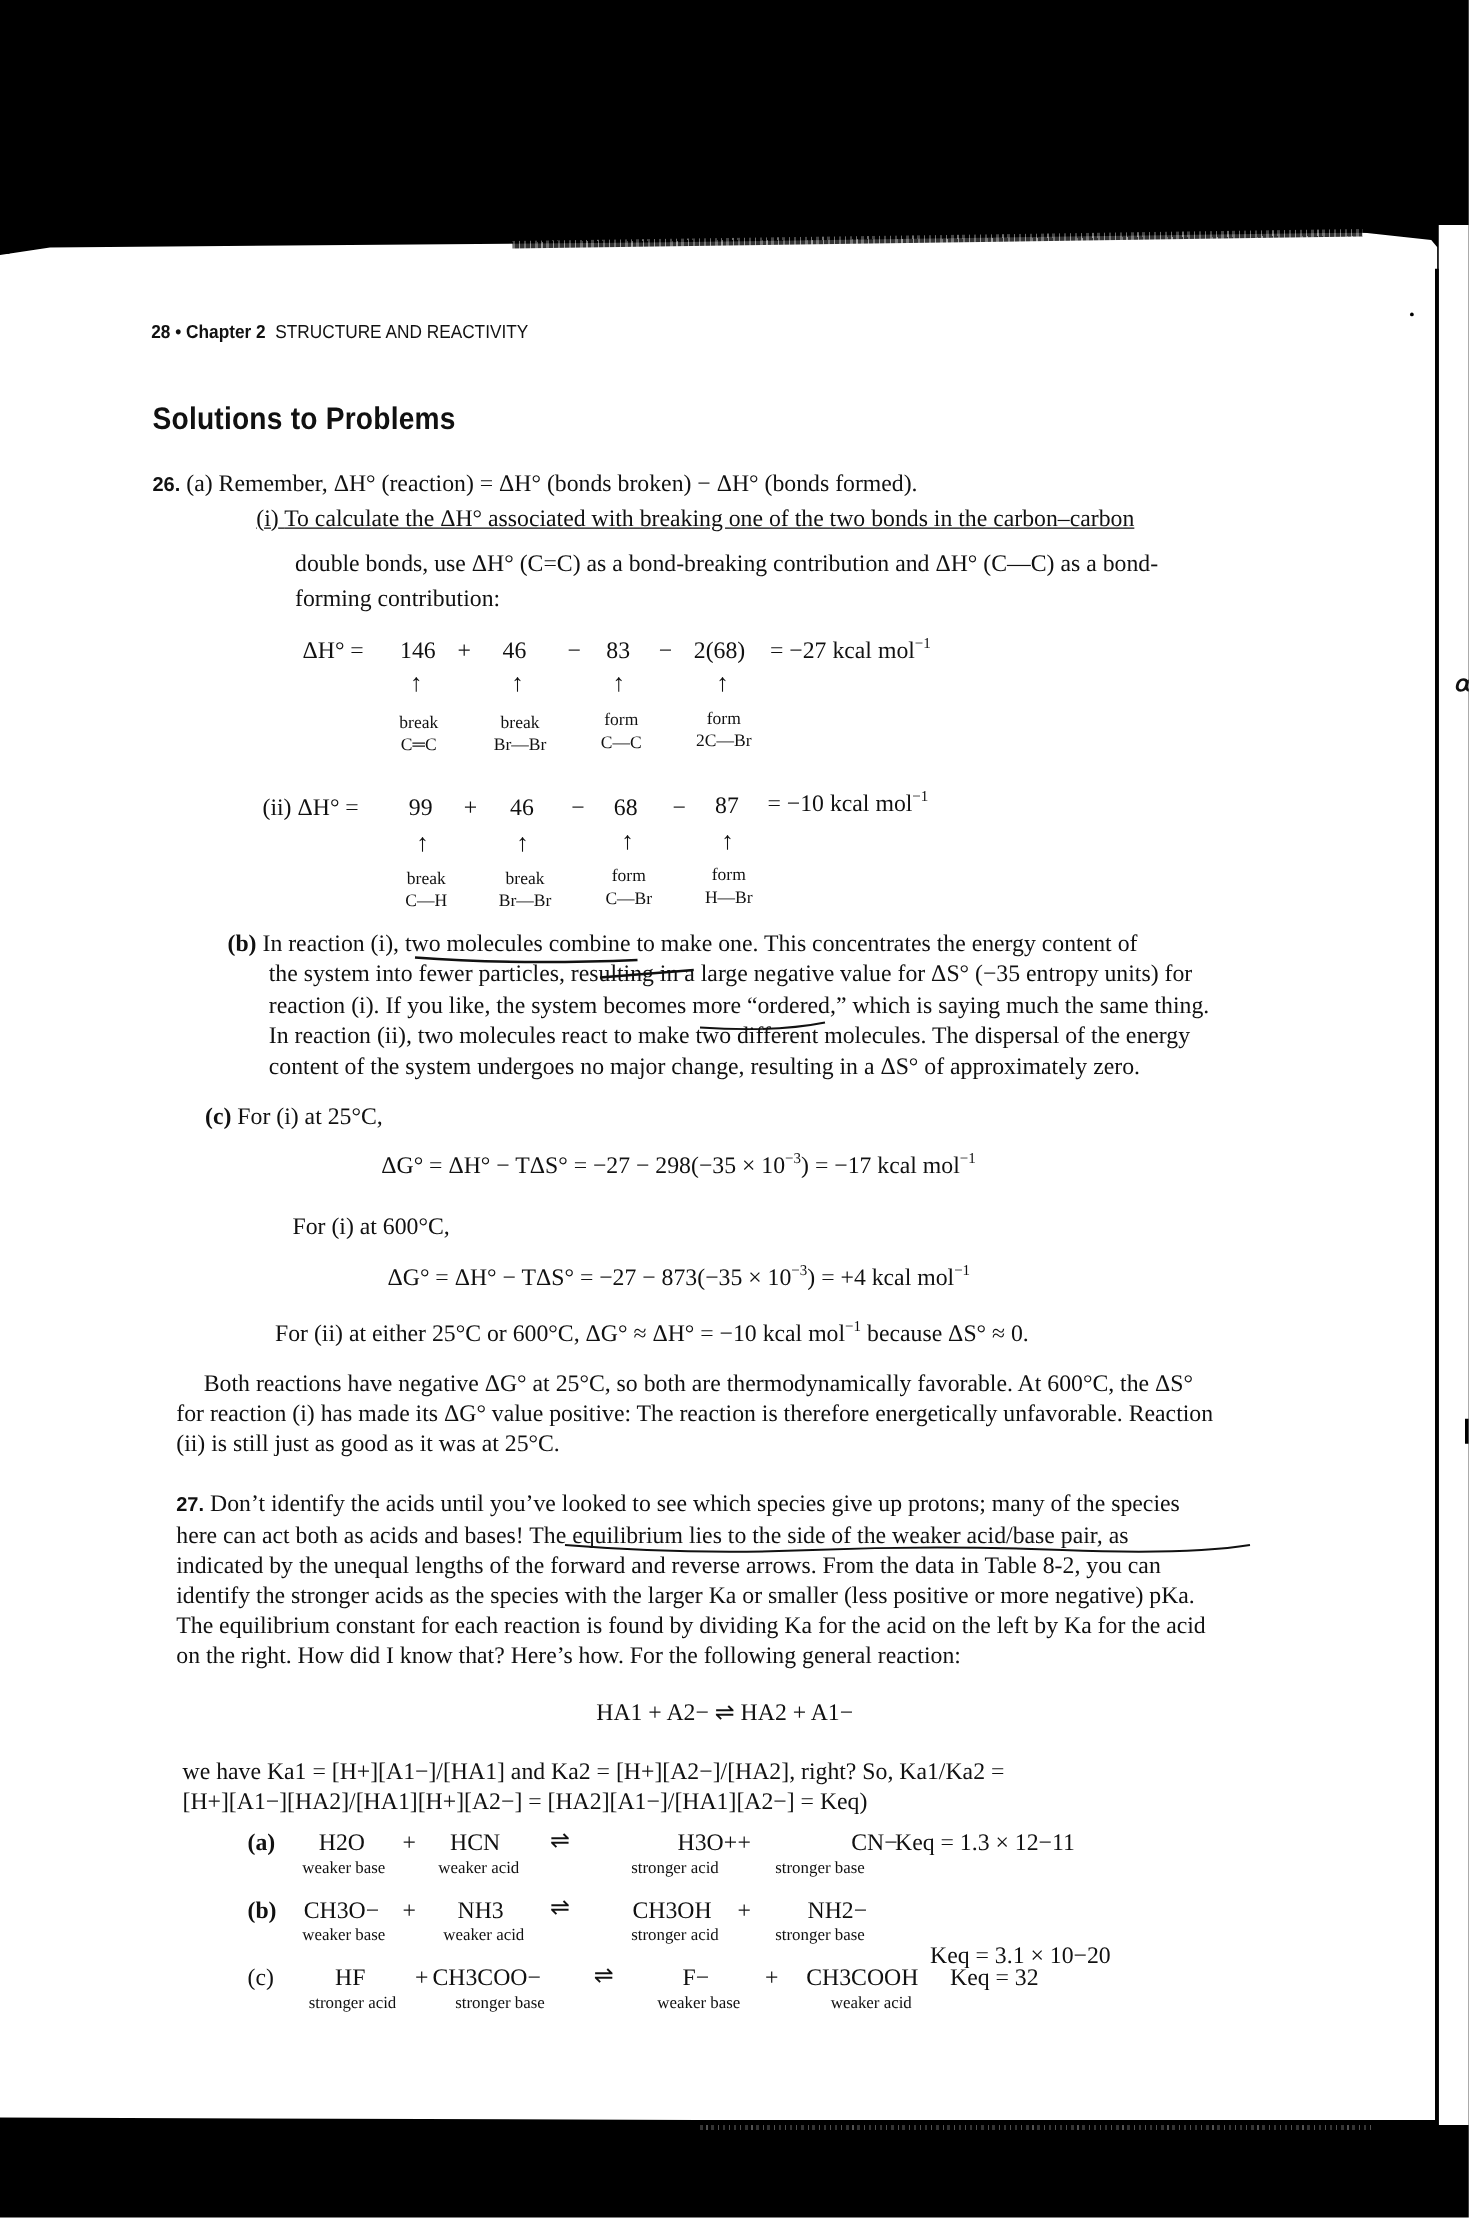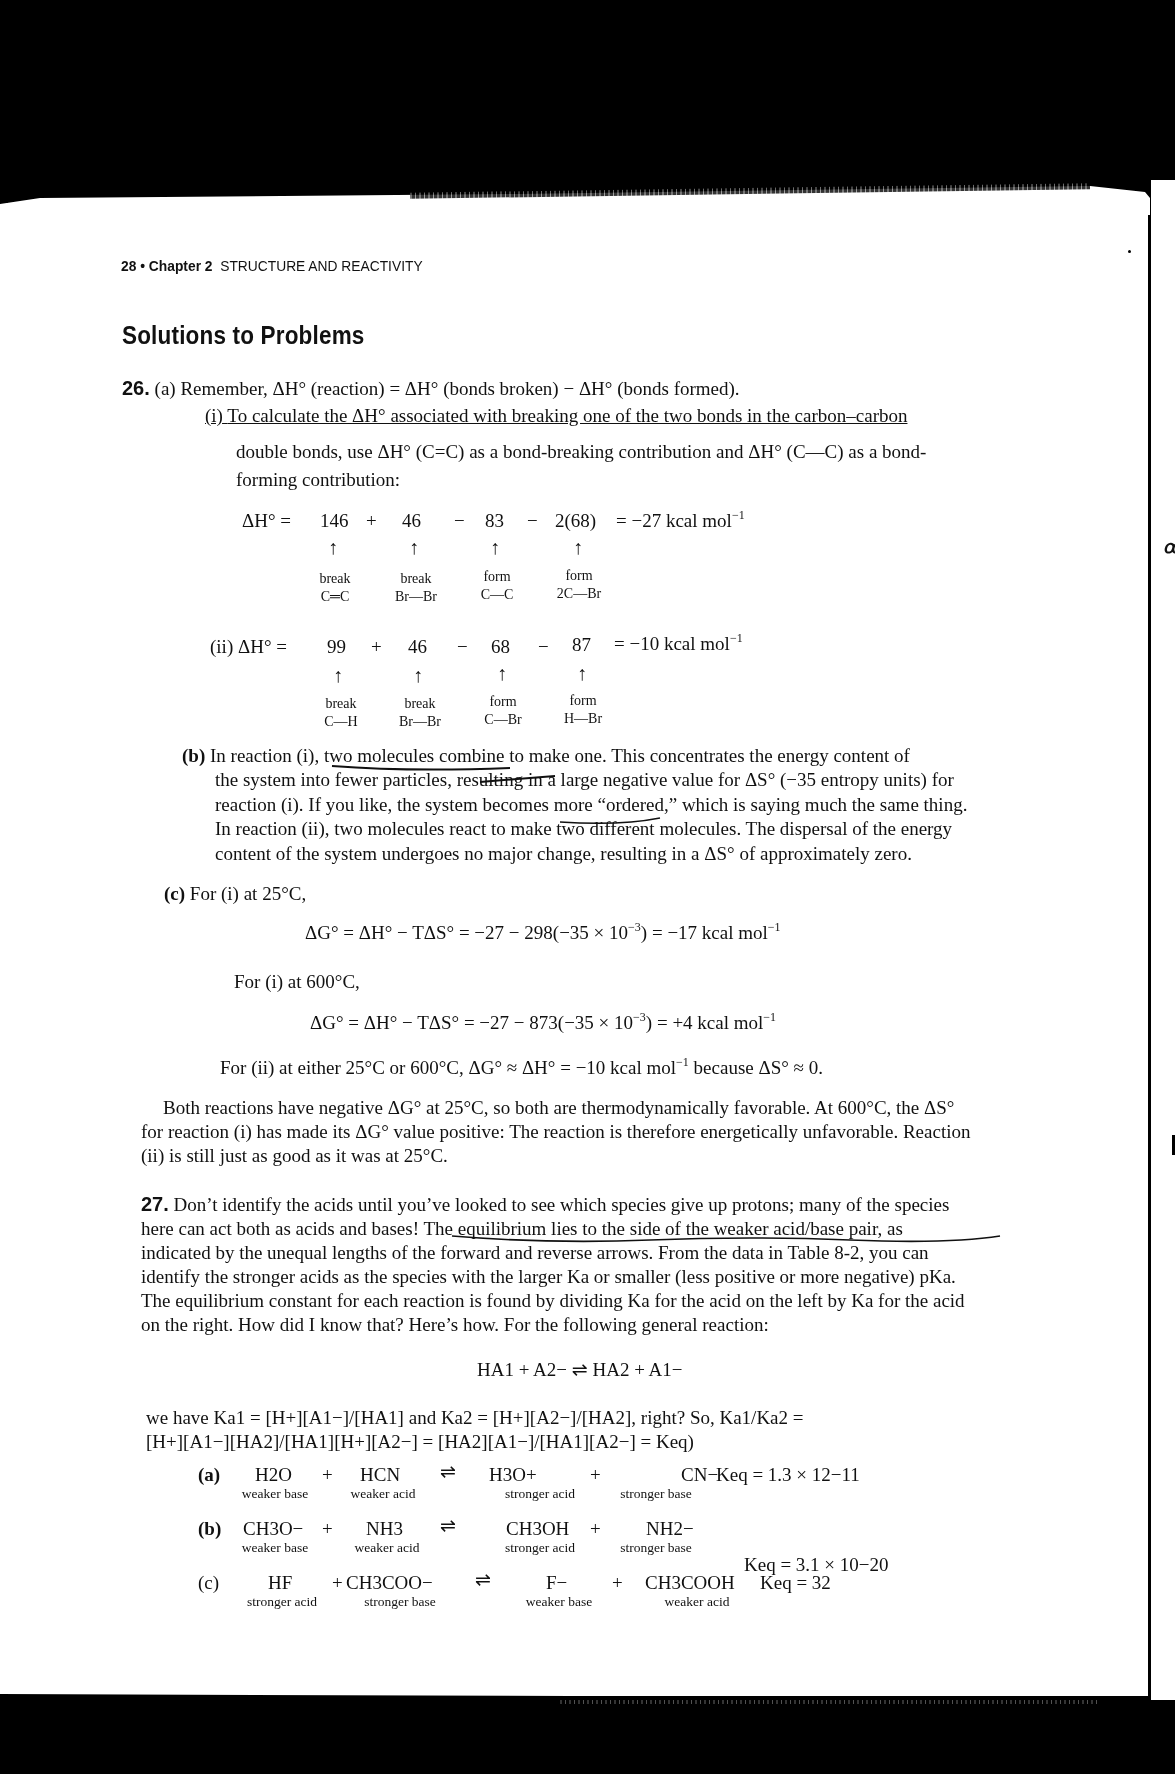--- a/index.html
+++ b/index.html
@@ -33,21 +33,21 @@
     .runhead {
       left: 121px; top: 257px; font-family: "Liberation Sans", sans-serif; font-size: 15px;
       transform: scaleX(0.92); transform-origin: left;
     }
     .runhead b { font-weight: bold; }
     .sec-title {
       left: 122px; top: 321px; font-family: "Liberation Sans", sans-serif; font-weight: bold; font-size: 25px;
       transform: scaleX(0.9); transform-origin: left; letter-spacing: 0.2px;
     }
     .p { font-size: 19px; line-height: 24px; }
-    .num { font-family: "Liberation Sans", sans-serif; font-weight: bold; font-size: 20px; }
+    .num { font-family: "Liberation Sans", sans-serif; font-weight: bold; font-size: 16px; }
     sup { font-size: 12px; vertical-align: 8px; line-height: 0; }
     .eq { font-size: 19px; }
     .lbl { font-size: 14px; text-align: center; line-height: 18px; position: absolute; }
     .arr { position: absolute; font-size: 20px; }
     .rxn-lbl { font-size: 13.5px; text-align: center; position: absolute; }
   </style>
 </head>
 <body>
 
 <div class="page"></div>
@@ -203,21 +203,21 @@
 <div class="abs p" style="left:146px; top:1406px;">we have Ka1 = [H+][A1−]/[HA1] and Ka2 = [H+][A2−]/[HA2], right? So, Ka1/Ka2 =</div>
 <div class="abs p" style="left:146px; top:1430px;">[H+][A1−][HA2]/[HA1][H+][A2−] = [HA2][A1−]/[HA1][A2−] = Keq)</div>
 
 <div class="abs eq" style="left:198px; top:1464px; font-weight:bold;">(a)</div>
 <div class="abs eq" style="left:255px; top:1464px;">H2O</div>
 <div class="rxn-lbl" style="left:232px; top:1486px; width:86px;">weaker base</div>
 <div class="abs eq" style="left:322px; top:1464px;">+</div>
 <div class="abs eq" style="left:360px; top:1464px;">HCN</div>
 <div class="rxn-lbl" style="left:340px; top:1486px; width:86px;">weaker acid</div>
 <div class="abs eq" style="left:440px; top:1460px;">⇌</div>
-<div class="abs eq" style="left:489px; top:1464px;">H3O+</div>
+<div class="abs eq" style="left:542px; top:1464px;">H3O+</div>
 <div class="rxn-lbl" style="left:494px; top:1486px; width:92px;">stronger acid</div>
 <div class="abs eq" style="left:590px; top:1464px;">+</div>
 <div class="abs eq" style="left:657px; top:1464px;margin-left:24px;">CN−</div>
 <div class="rxn-lbl" style="left:608px; top:1486px; width:96px;">stronger base</div>
 <div class="abs eq" style="left:716px; top:1464px;">Keq = 1.3 × 12−11</div>
 
 <div class="abs eq" style="left:198px; top:1518px; font-weight:bold;">(b)</div>
 <div class="abs eq" style="left:243px; top:1518px;">CH3O−</div>
 <div class="rxn-lbl" style="left:232px; top:1540px; width:86px;">weaker base</div>
 <div class="abs eq" style="left:322px; top:1518px;">+</div>

